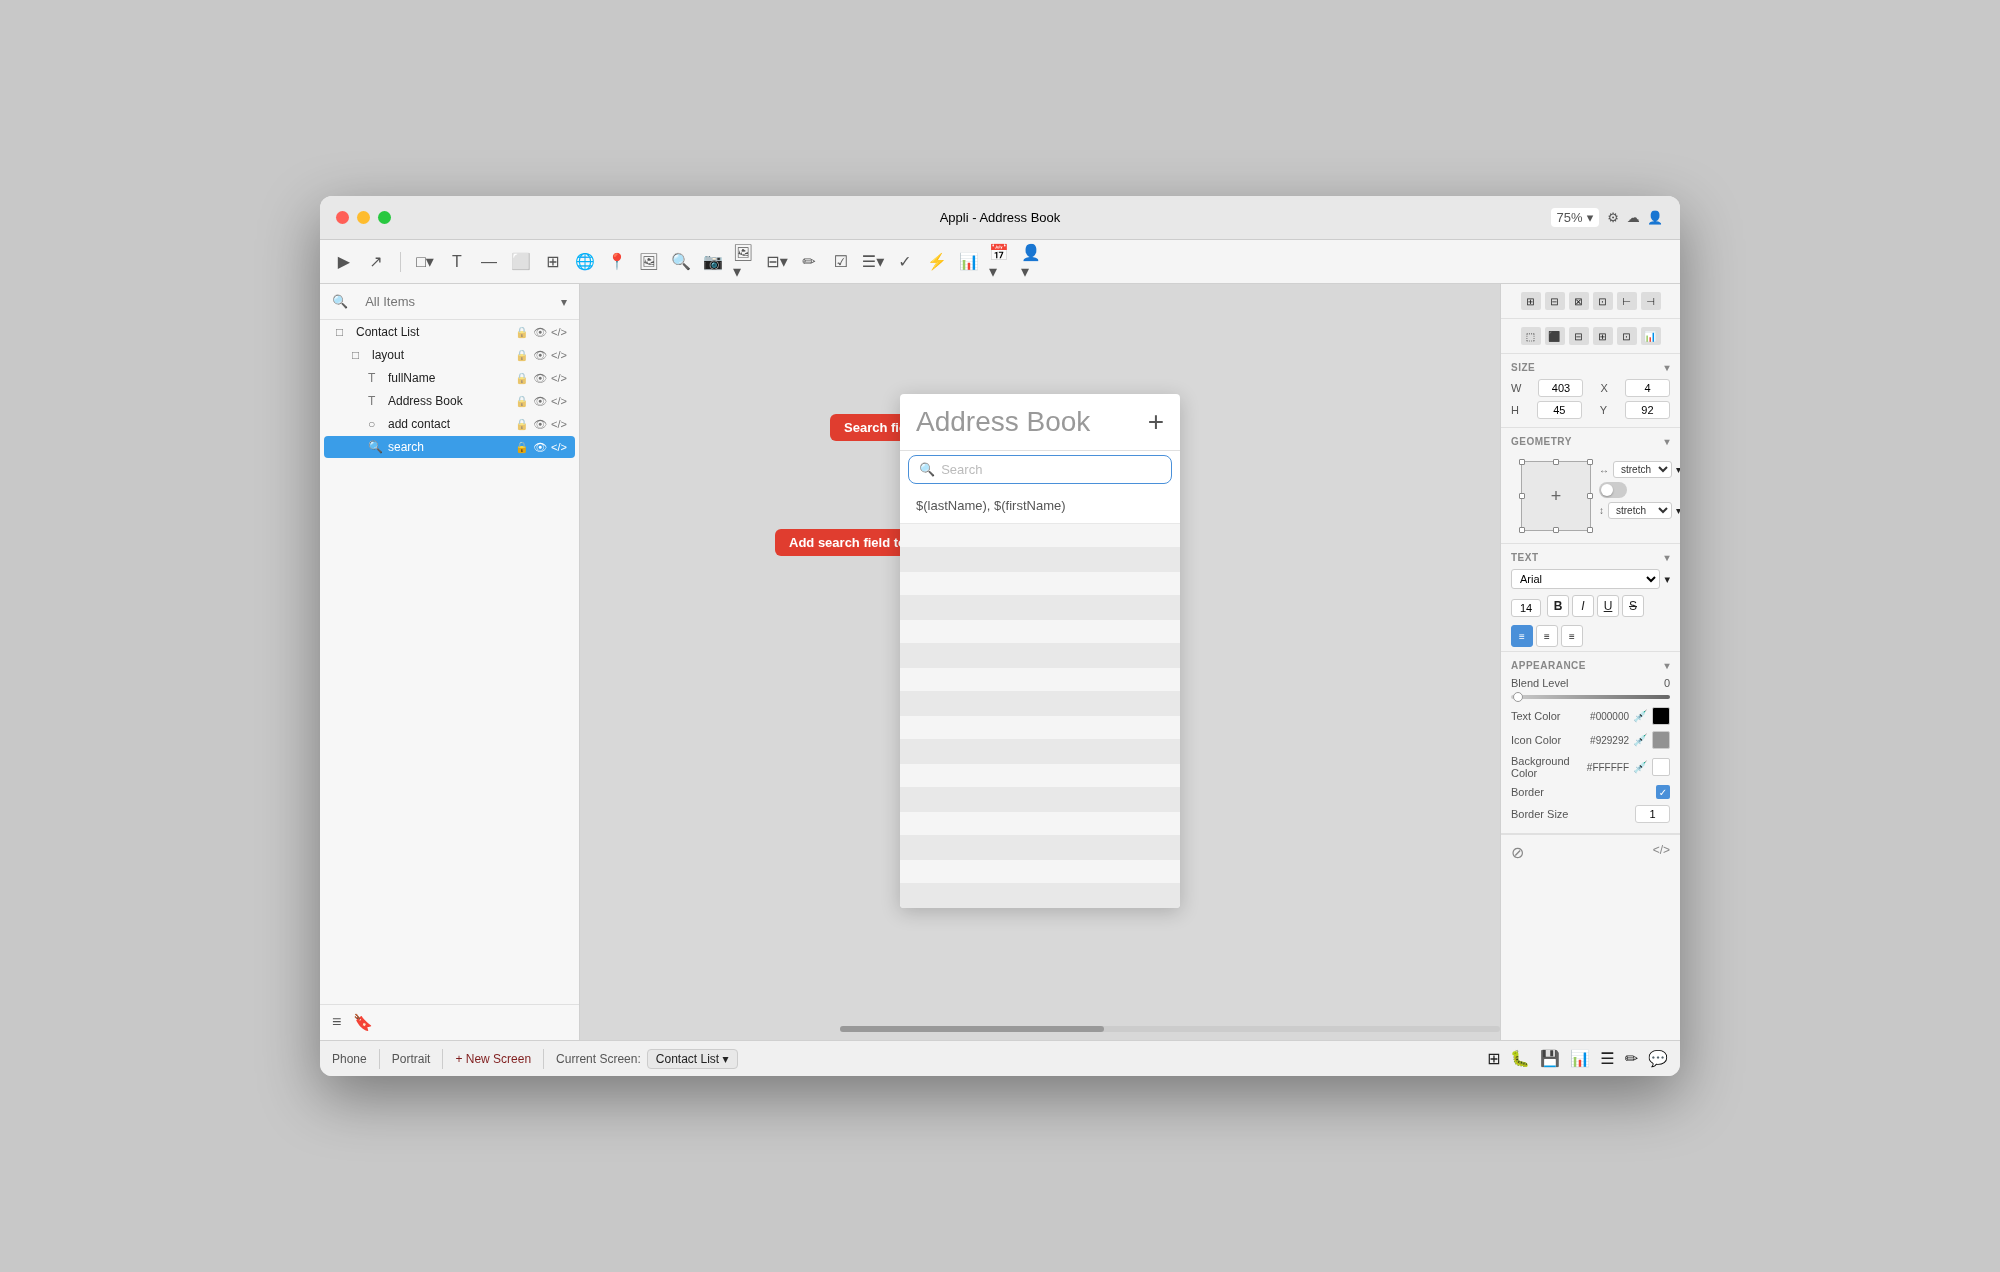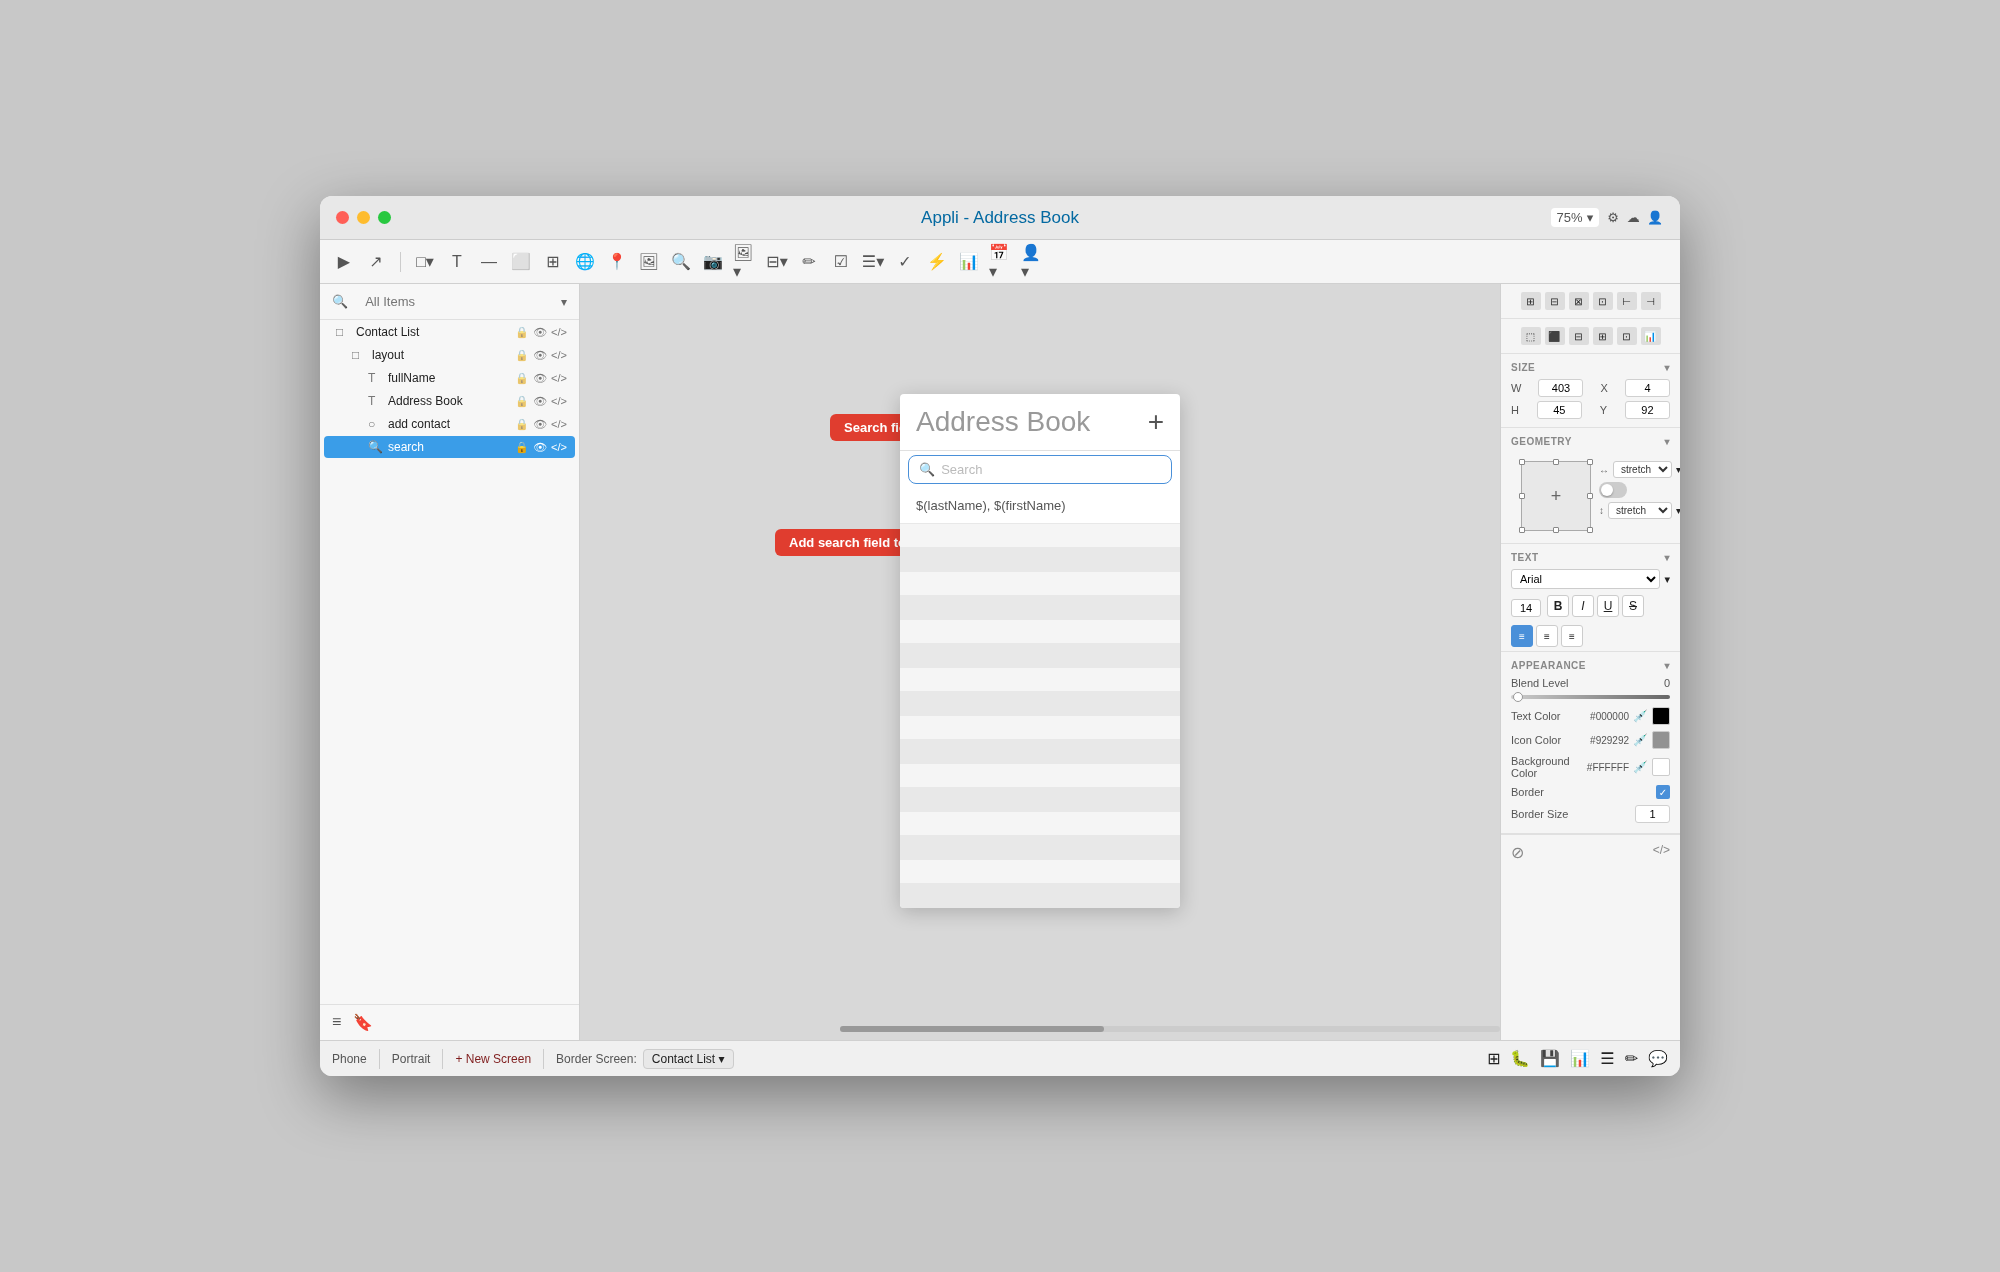--- a/index.html
+++ b/index.html
@@ -39,23 +39,23 @@
       gap: 8px;
     }
     .wc { width: 13px; height: 13px; border-radius: 50%; }
     .wc-red { background: #ff5f57; }
     .wc-yellow { background: #febc2e; }
     .wc-green { background: #28c840; }
     .title-text {
       position: absolute;
       left: 50%;
       transform: translateX(-50%);
-      font-size: 17px;
+      font-size: 13px;
       font-weight: 500;
-      color: #0369a1;
+      color: #000000;
     }
     .titlebar-right {
       margin-left: auto;
       display: flex;
       align-items: center;
       gap: 8px;
       font-size: 13px;
       color: #555;
     }
     .zoom-control {
@@ -903,21 +903,21 @@
   <div class="bottom-toolbar">
     <span class="bottom-label">Phone</span>
     <div class="separator"></div>
     <span class="bottom-label">Portrait</span>
     <div class="separator"></div>
     <div class="bottom-btn">
       <span>+ New Screen</span>
     </div>
     <div class="separator"></div>
     <div class="current-screen">
-      <span class="bottom-label">Border Screen:</span>
+      <span class="bottom-label">Current Screen:</span>
       <div class="screen-selector">
         <span>Contact List</span>
         <span>▾</span>
       </div>
     </div>
     <div class="bottom-icons">
       <span>⊞</span>
       <span style="color:#c00;">🐛</span>
       <span>💾</span>
       <span>📊</span>

